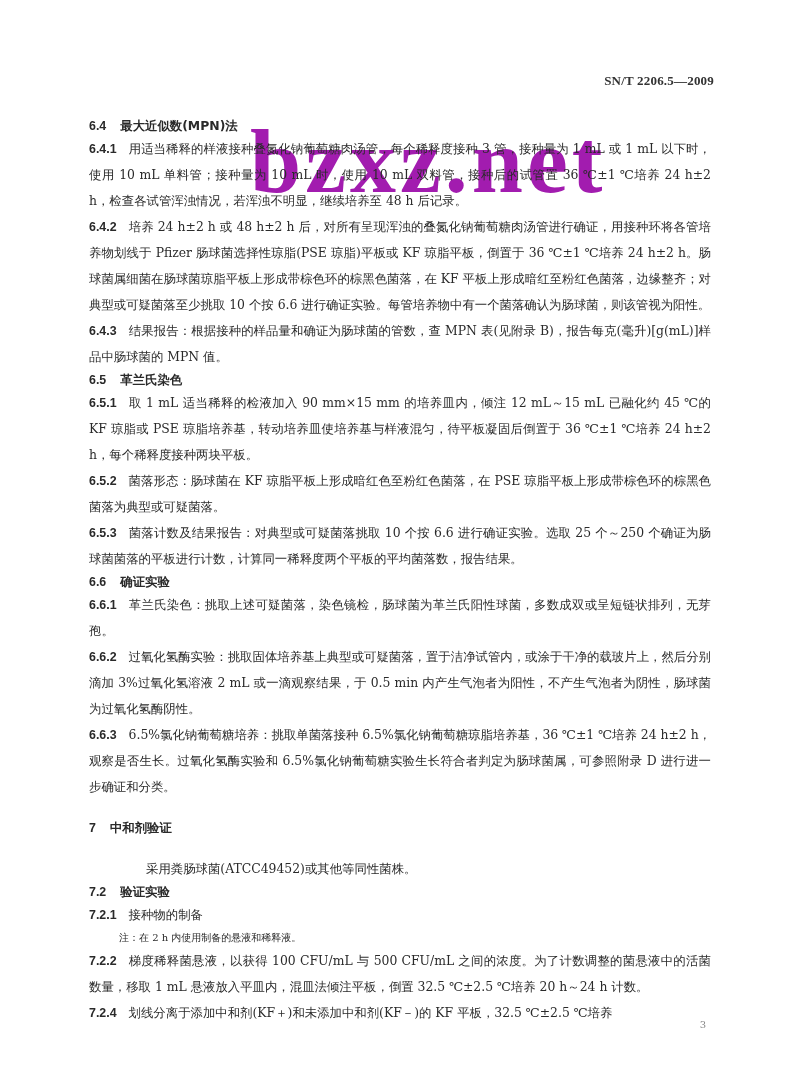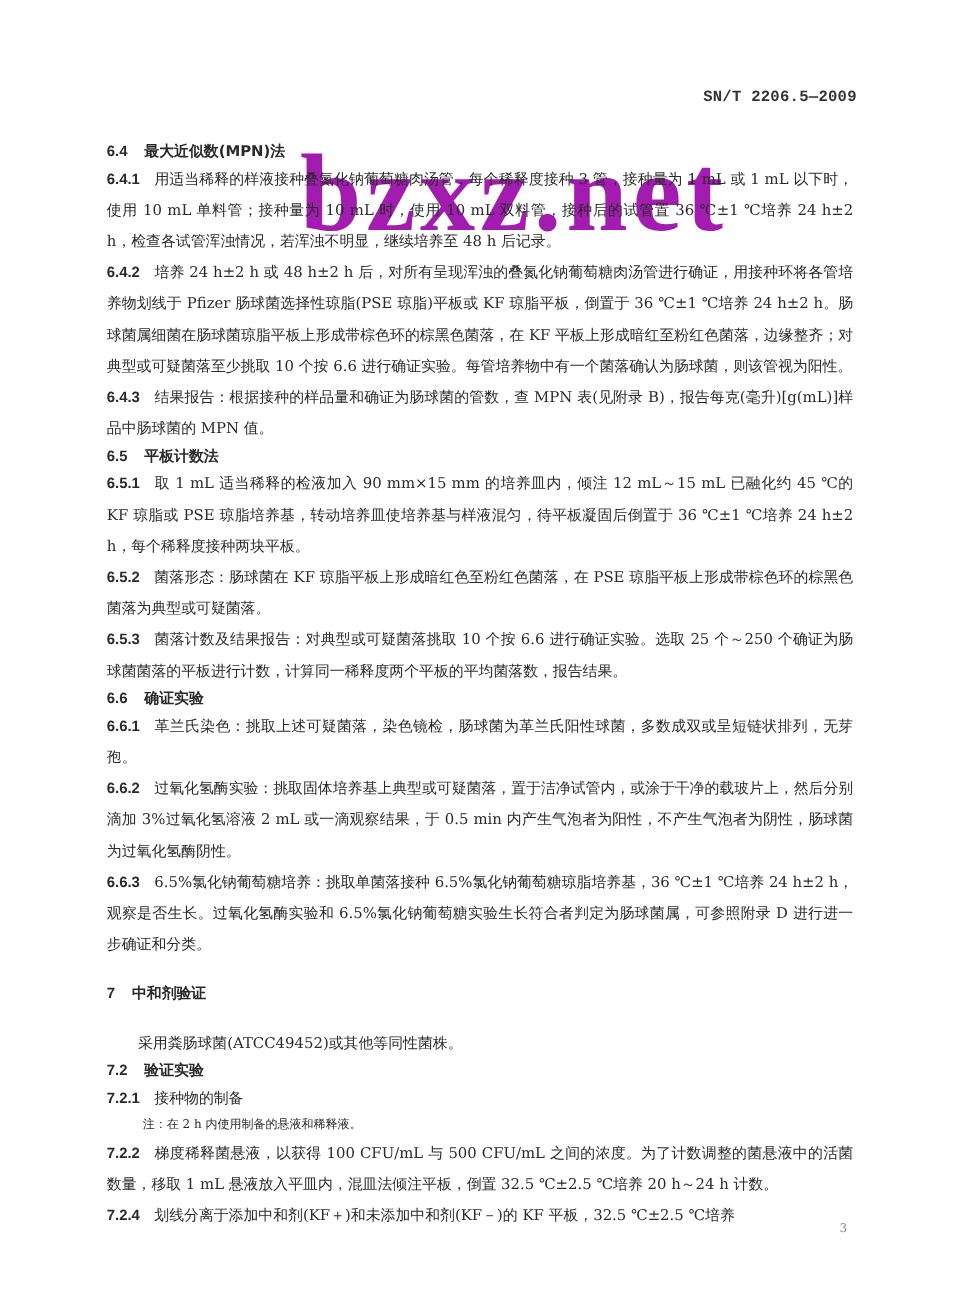--- a/index.html
+++ b/index.html
@@ -1,45 +1,45 @@
 <!DOCTYPE html>
 <html><head>
 <meta charset="utf-8">
 <style>
   html, body { margin:0; padding:0; background:#ffffff; }
   body { width:800px; height:1090px; position:relative; overflow:hidden;
          font-family:"DejaVu Serif","Liberation Serif",serif; color:#2a2a2a; }
-  .std-code { position:absolute; top:73px; right:86px; font-family:Liberation Mono, monospace;
+  .std-code { position:absolute; top:73px; right:86px; font-family:Liberation Serif, serif;
               font-weight:bold; font-size:13px; color:#333; letter-spacing:0.2px; }
   .watermark { position:absolute; top:108px; left:250px; font-family:Liberation Serif, serif;
                font-weight:bold; font-size:92px; color:#a21caf; letter-spacing:4px; z-index:0; }
   .content { position:absolute; top:116px; left:89px; width:622px; z-index:1; }
   .p { font-size:12.4px; line-height:26px; text-align:justify; text-align-last:left; margin:0; }
   .num { font-family:"Liberation Sans","DejaVu Sans",sans-serif; font-weight:bold; margin-right:12px; }
   .h { font-size:12.4px; line-height:20.1px; margin:0; font-family:"DejaVu Sans","Liberation Sans",sans-serif; font-weight:bold; }
   .h .num { margin-right:14px; }
-  .indent { text-indent:26px; }
+  .indent { text-indent:26px;margin-left:31px; }
   .note { font-size:10px; line-height:20px; padding-left:30px; margin:0; }
   .gap { height:18px; }
   .page-no { position:absolute; top:1019px; right:94px; font-size:10px; color:#888; }
 </style>
 </head>
 <body>
 
 <div class="std-code">SN/T 2206.5—2009</div>
 <div class="watermark">bzxz.net</div>
 
 <div class="content">
 
   <p class="h"><span class="num">6.4</span><span>最大近似数(MPN)法</span></p>
   <p class="p"><span class="num">6.4.1</span><span>用适当稀释的样液接种叠氮化钠葡萄糖肉汤管，每个稀释度接种 3 管，接种量为 1 mL 或 1 mL 以下时，使用 10 mL 单料管；接种量为 10 mL 时，使用 10 mL 双料管，接种后的试管置 36 ℃±1 ℃培养 24 h±2 h，检查各试管浑浊情况，若浑浊不明显，继续培养至 48 h 后记录。</span></p>
   <p class="p"><span class="num">6.4.2</span><span>培养 24 h±2 h 或 48 h±2 h 后，对所有呈现浑浊的叠氮化钠葡萄糖肉汤管进行确证，用接种环将各管培养物划线于 Pfizer 肠球菌选择性琼脂(PSE 琼脂)平板或 KF 琼脂平板，倒置于 36 ℃±1 ℃培养 24 h±2 h。肠球菌属细菌在肠球菌琼脂平板上形成带棕色环的棕黑色菌落，在 KF 平板上形成暗红至粉红色菌落，边缘整齐；对典型或可疑菌落至少挑取 10 个按 6.6 进行确证实验。每管培养物中有一个菌落确认为肠球菌，则该管视为阳性。</span></p>
   <p class="p"><span class="num">6.4.3</span><span>结果报告：根据接种的样品量和确证为肠球菌的管数，查 MPN 表(见附录 B)，报告每克(毫升)[g(mL)]样品中肠球菌的 MPN 值。</span></p>
 
-  <p class="h"><span class="num">6.5</span><span>平板计数法</span></p>
+  <p class="h"><span class="num">6.5</span><span>革兰氏染色</span></p>
   <p class="p"><span class="num">6.5.1</span><span>取 1 mL 适当稀释的检液加入 90 mm×15 mm 的培养皿内，倾注 12 mL～15 mL 已融化约 45 ℃的 KF 琼脂或 PSE 琼脂培养基，转动培养皿使培养基与样液混匀，待平板凝固后倒置于 36 ℃±1 ℃培养 24 h±2 h，每个稀释度接种两块平板。</span></p>
   <p class="p"><span class="num">6.5.2</span><span>菌落形态：肠球菌在 KF 琼脂平板上形成暗红色至粉红色菌落，在 PSE 琼脂平板上形成带棕色环的棕黑色菌落为典型或可疑菌落。</span></p>
   <p class="p"><span class="num">6.5.3</span><span>菌落计数及结果报告：对典型或可疑菌落挑取 10 个按 6.6 进行确证实验。选取 25 个～250 个确证为肠球菌菌落的平板进行计数，计算同一稀释度两个平板的平均菌落数，报告结果。</span></p>
 
   <p class="h"><span class="num">6.6</span><span>确证实验</span></p>
   <p class="p"><span class="num">6.6.1</span><span>革兰氏染色：挑取上述可疑菌落，染色镜检，肠球菌为革兰氏阳性球菌，多数成双或呈短链状排列，无芽孢。</span></p>
   <p class="p"><span class="num">6.6.2</span><span>过氧化氢酶实验：挑取固体培养基上典型或可疑菌落，置于洁净试管内，或涂于干净的载玻片上，然后分别滴加 3%过氧化氢溶液 2 mL 或一滴观察结果，于 0.5 min 内产生气泡者为阳性，不产生气泡者为阴性，肠球菌为过氧化氢酶阴性。</span></p>
   <p class="p"><span class="num">6.6.3</span><span>6.5%氯化钠葡萄糖培养：挑取单菌落接种 6.5%氯化钠葡萄糖琼脂培养基，36 ℃±1 ℃培养 24 h±2 h，观察是否生长。过氧化氢酶实验和 6.5%氯化钠葡萄糖实验生长符合者判定为肠球菌属，可参照附录 D 进行进一步确证和分类。</span></p>
 
   <div class="gap"></div>

